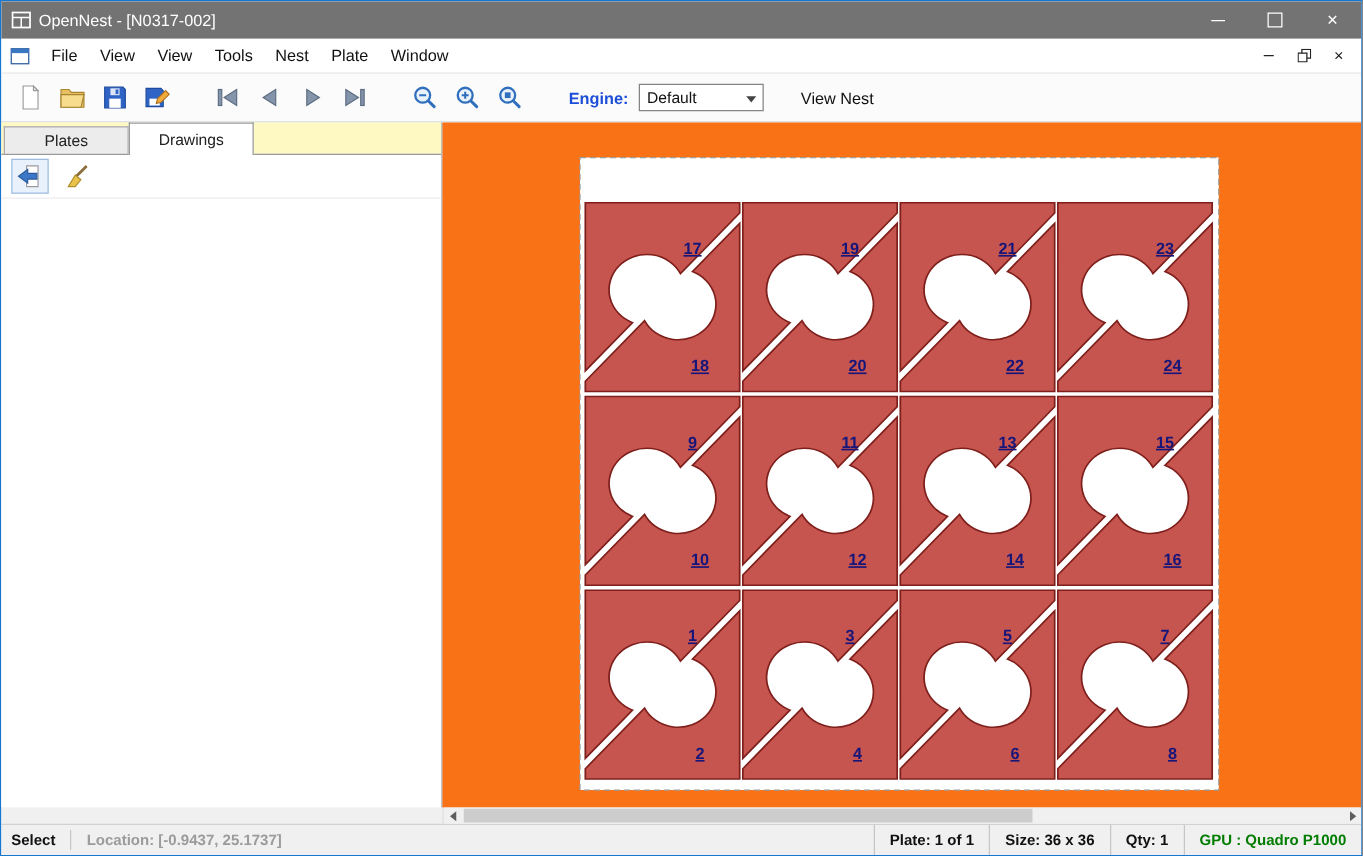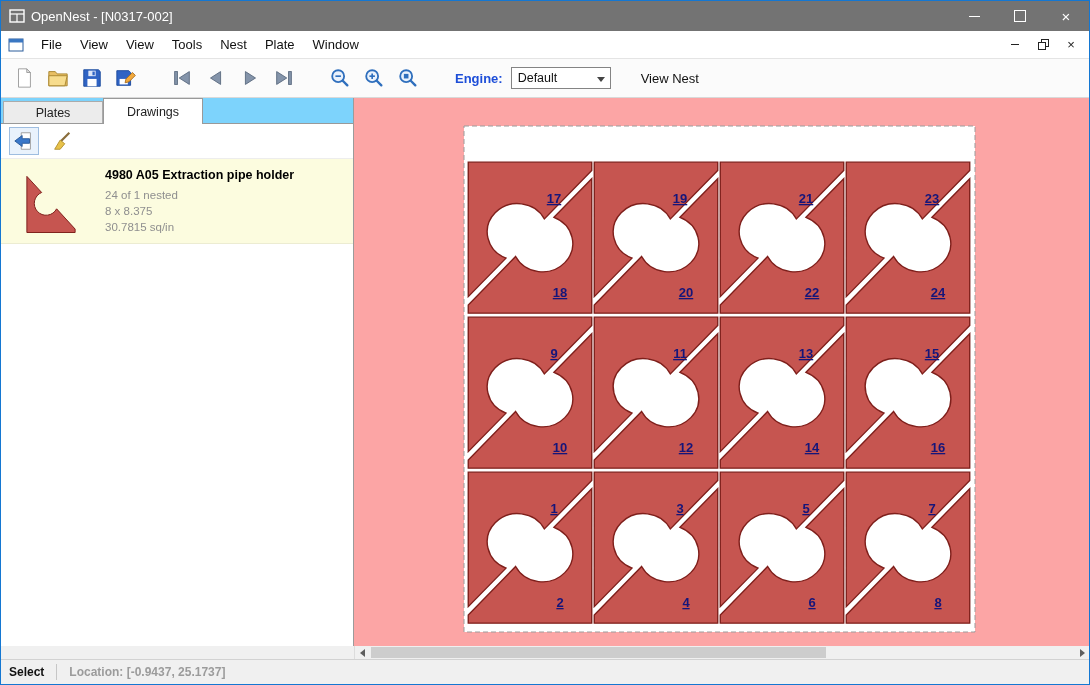--- a/index.html
+++ b/index.html
@@ -29,33 +29,33 @@
   .tbtn{width:30px;height:30px;display:flex;align-items:center;justify-content:center;margin:0 2px;}
   .tgroup{display:flex;align-items:center;}
   .gap-l{margin-left:22px;}
   .engine-label{font-size:13px;font-weight:bold;color:#1d4ed8;margin:0 8px 0 30px;}
   .combo{width:100px;height:22px;border:1px solid #848484;background:#fff;display:flex;align-items:center;font-size:12.5px;color:#111;padding-left:6px;box-sizing:border-box;position:relative;}
   .combo .caret{position:absolute;right:5px;top:9px;width:0;height:0;border-left:4px solid transparent;border-right:4px solid transparent;border-top:5px solid #444;}
   .autonest{font-size:13px;color:#111;margin-left:22px;padding:4px 8px;}
   
   .main{flex:1 1 auto;display:flex;min-height:0;}
   .left-panel{width:353px;background:#f0f0f0;border-right:1px solid #9b9b9b;box-sizing:border-box;display:flex;flex-direction:column;}
-  .tabs{height:26px;display:flex;align-items:flex-end;padding-left:2px;background:#7dd3fc;}
+  .tabs{height:26px;display:flex;align-items:flex-end;padding-left:2px;background:#fef9c3;}
   .tab{width:100px;text-align:center;font-size:12.5px;color:#222;height:23px;line-height:23px;border:1px solid #ababab;border-bottom:none;background:#ececec;box-sizing:border-box;}
   .tab.active{background:#fff;height:26px;line-height:26px;border-color:#999;position:relative;z-index:2;}
   .panel-body{flex:1;background:#fff;border-top:1px solid #999;margin-top:-1px;display:flex;flex-direction:column;}
   .panel-toolbar{height:34px;display:flex;align-items:center;padding-left:8px;gap:8px;border-bottom:1px solid #ededed;}
   .pbtn{width:28px;height:26px;display:flex;align-items:center;justify-content:center;border:1px solid transparent;}
   .pbtn.framed{border:1px solid #9ebde0;background:#e9f2fc;}
   .drawing-item{height:84px;background:#fcfcdf;display:flex;align-items:center;border-bottom:1px solid #ececd2;}
   .thumb{width:80px;height:66px;display:flex;align-items:center;justify-content:center;margin-left:10px;flex:0 0 auto;}
   .item-texts{margin-left:14px;}
   .item-title{font-size:12.5px;font-weight:bold;color:#000;margin-bottom:5px;}
   .item-sub{font-size:11.5px;color:#8f8f8f;line-height:16px;}
-  .canvas{flex:1;background:#fca5a5;position:relative;overflow:hidden;text-decoration:underline;}
+  .canvas{flex:1;background:#f97316;position:relative;overflow:hidden;text-decoration:underline;}
   .plate{position:absolute;left:109px;top:27px;width:513px;height:508px;}
   
   .hscroll-row{height:13px;display:flex;flex:0 0 auto;background:#f0f0f0;}
   .hscroll-left{width:353px;border-right:1px solid #dcdcdc;}
   .hscroll{flex:1;position:relative;background:#f0f0f0;}
   .sb-arrow{position:absolute;top:0;width:14px;height:13px;display:flex;align-items:center;justify-content:center;}
   .sb-arrow.left{left:0;} .sb-arrow.right{right:0;}
   .tri-l{width:0;height:0;border-top:4px solid transparent;border-bottom:4px solid transparent;border-right:5px solid #5e5e5e;}
   .tri-r{width:0;height:0;border-top:4px solid transparent;border-bottom:4px solid transparent;border-left:5px solid #5e5e5e;}
   .sb-thumb{position:absolute;left:16px;top:1px;height:11px;width:62%;background:#cdcdcd;}
@@ -225,35 +225,20 @@
                 <path d="M2,12 l8,-6 v3.5 h8 v5 h-8 v3.5 z" fill="#3b78c9" stroke="#2a5a99"></path>
               </svg>
           </div>
           <div class="pbtn">
             <svg width="22" height="22" viewBox="0 0 24 24">
                 <line x1="20" y1="3" x2="11" y2="12" stroke="#8a6d3b" stroke-width="2.4"></line>
                 <path d="M4,21 l6,-10 5,4 -5,6 z" fill="#e8c24a" stroke="#b08f2e"></path>
               </svg>
           </div>
         </div>
-        <div class="drawing-item">
-          <div class="thumb">
-            <svg id="thumb-svg" width="62" height="64" viewBox="0 0 100 130" preserveAspectRatio="xMidYMid meet">
-              <g transform="translate(0,130) scale(1,-1)">
-                <path id="thumb-part" d="M1,1 H99 V8 L61.4,49.1 A24,24 0 1 0 31,82.3 L1,115 Z" stroke-width="2" fill="#c65550" stroke="#7e1f1b"></path>
-              </g>
-            </svg>
-          </div>
-          <div class="item-texts">
-            <div class="item-title">4980 A05 Extraction pipe holder</div>
-            <div class="item-sub">24 of 1 nested</div>
-            <div class="item-sub">8 x 8.375</div>
-            <div class="item-sub">30.7815 sq/in</div>
-          </div>
-        </div>
       </div>
     </div>
 
     <div class="canvas">
       <div class="plate">
         <svg id="nest-svg" width="513" height="508" viewBox="0 0 513 508">
           <rect x="1" y="1" width="511" height="506" fill="#ffffff" stroke="#9c9c9c" stroke-dasharray="5 3"></rect>
         <g transform="translate(4,36)">
               <g transform="scale(1.26,1.18)">
                 <path d="M1,1 H99 V8 L61.4,49.1 A24,24 0 1 0 31,82.3 L1,115 Z" fill="#c65550" stroke="#7e1f1b" stroke-width="1.1"></path>
@@ -365,15 +350,21 @@
       <div class="sb-arrow right">
           <span class="tri-r"></span>
         </div>
     </div>
   </div>
 
   <div class="statusbar">
     <span class="sb-mode">Select</span>
     <span class="vsep"></span>
     <span class="sb-loc">Location: [-0.9437, 25.1737]</span>
+    <div class="sb-right">
+      <div class="sb-cell">Plate: 1 of 1</div>
+      <div class="sb-cell">Size: 36 x 36</div>
+      <div class="sb-cell">Qty: 1</div>
+      <div class="sb-cell" id="gpu-cell" style="color: rgb(0, 125, 0);">GPU : Quadro P1000</div>
+    </div>
   </div>
 
 </div>
 
 </body></html>

